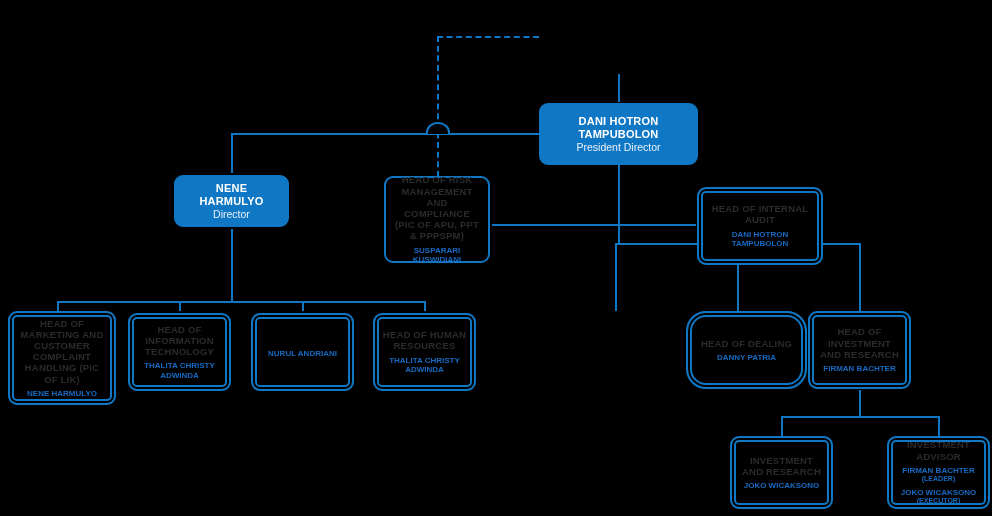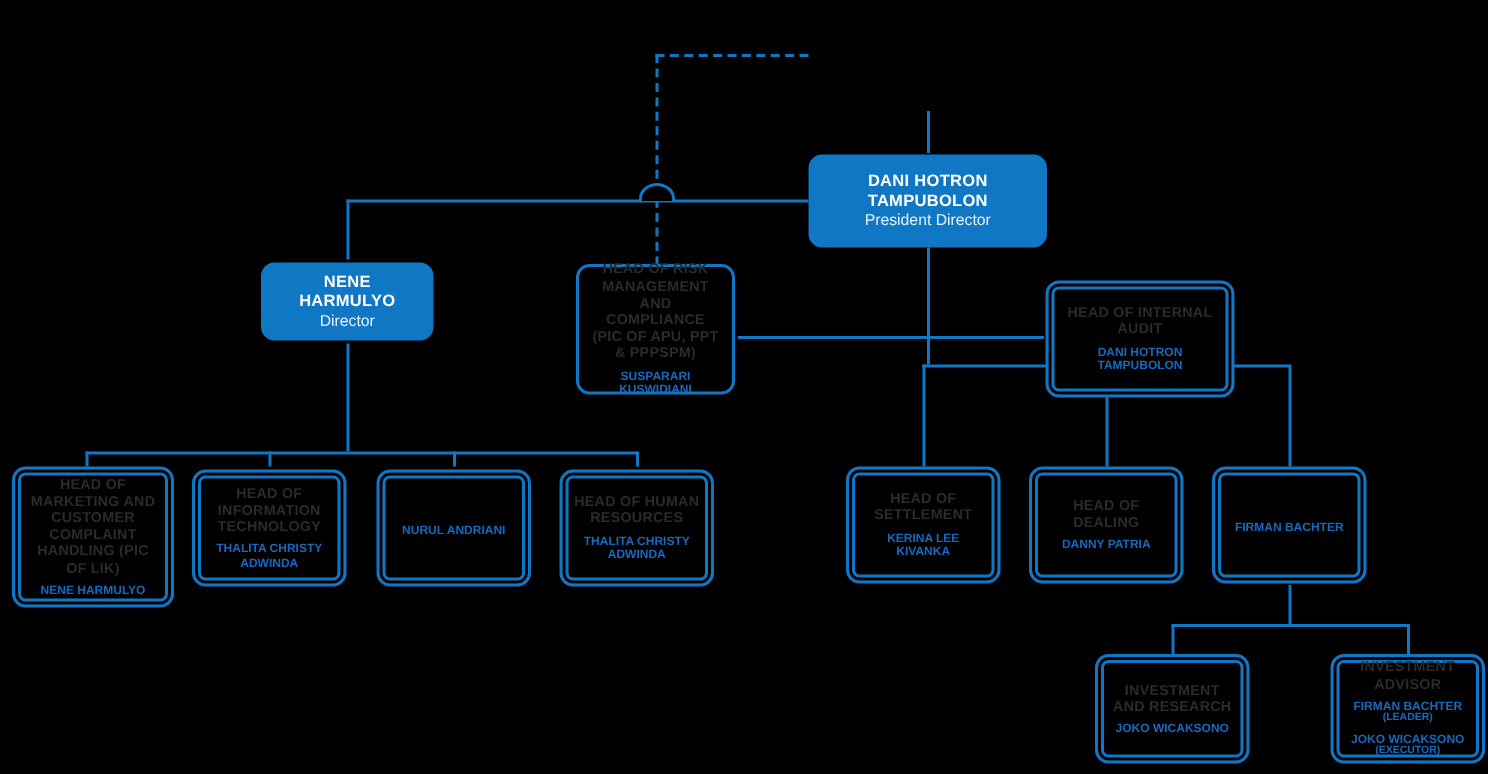--- a/index.html
+++ b/index.html
@@ -166,31 +166,28 @@
 
   <div class="node outline" style="left:251px; top:313px; width:103px; height:78px;">
     <div class="nm">NURUL ANDRIANI</div>
   </div>
 
   <div class="node outline" style="left:373px; top:313px; width:103px; height:78px;">
     <div class="ttl">HEAD OF HUMAN RESOURCES</div>
     <div class="nm">THALITA CHRISTY ADWINDA</div>
   </div>
 
-  <div class="node outline" style="left:564px; top:311px; width:103px; height:78px;">
-    <div class="ttl">HEAD OF SETTLEMENT</div>
-    <div class="nm">KERINA LEE KIVANKA</div>
-  </div>
-
-  <div class="node outline" style="left:686px; top:311px; width:103px; height:78px;">
+
+  <div class="node outline" style="left:686px; top:311px; width:121px; height:78px;border-radius:20px;">
     <div class="ttl">HEAD OF DEALING</div>
     <div class="nm">DANNY PATRIA</div>
   </div>
 
   <div class="node outline" style="left:808px; top:311px; width:103px; height:78px;">
+    <div class="ttl">HEAD OF INVESTMENT AND RESEARCH</div>
     <div class="nm">FIRMAN BACHTER</div>
   </div>
 
   <div class="node outline" style="left:730px; top:436px; width:103px; height:73px;">
     <div class="ttl">INVESTMENT AND RESEARCH</div>
     <div class="nm">JOKO WICAKSONO</div>
   </div>
 
   <div class="node outline" style="left:887px; top:436px; width:103px; height:73px;">
     <div class="ttl">INVESTMENT ADVISOR</div>

